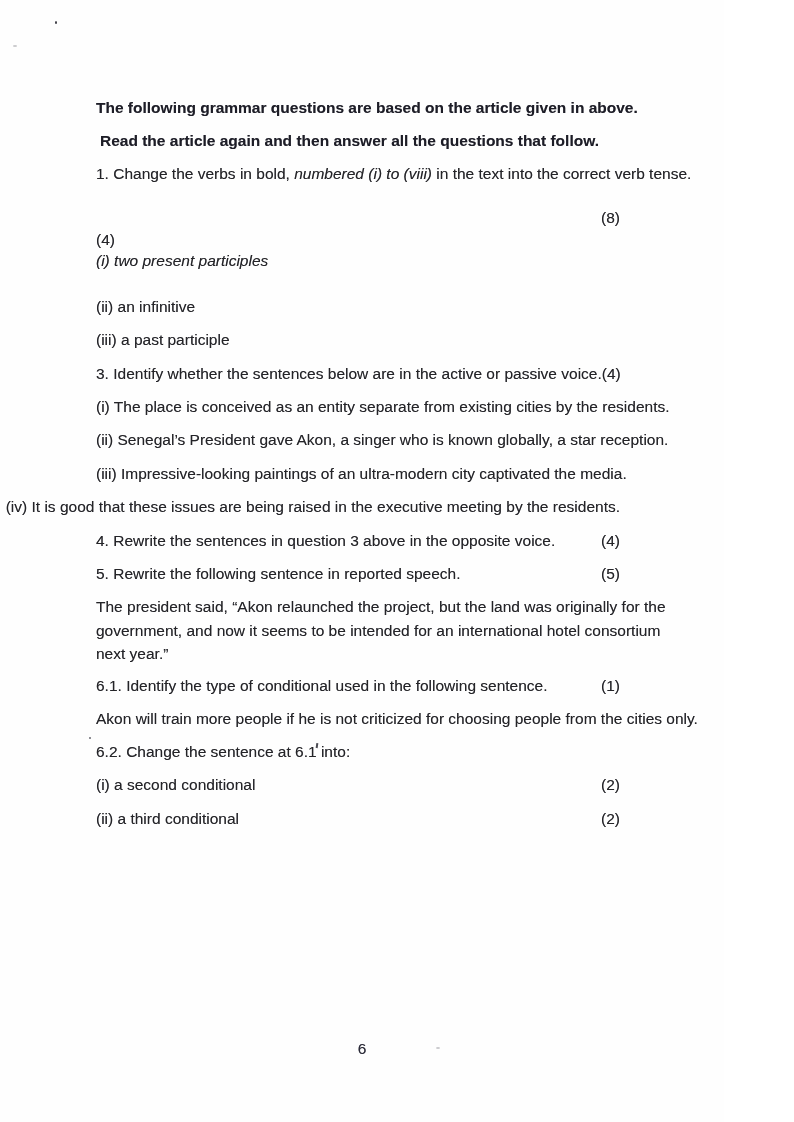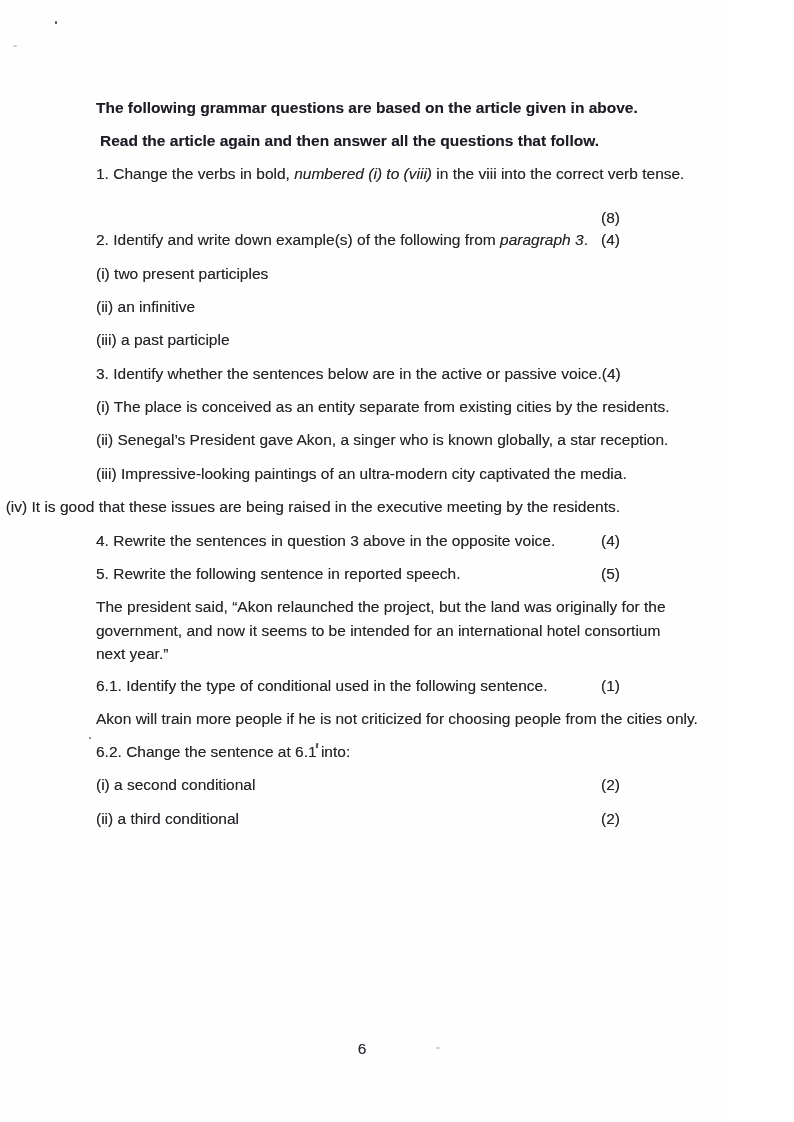--- a/index.html
+++ b/index.html
@@ -79,32 +79,31 @@
   <div class="speck faint" style="left:436px; top:1047px; width:4px; height:2px;"></div>
 
   <div class="row" style="top:97px;">
     <span class="text bold">The following grammar questions are based on the article given in above.</span>
   </div>
   <div class="row indent" style="top:130px;">
     <span class="text bold">Read the article again and then answer all the questions that follow.</span>
   </div>
 
   <div class="row" style="top:163px;">
-    <span class="text"><span>1. Change the verbs in bold, </span><span class="ital">numbered (i) to (viii)</span><span> in the viii into the correct verb tense.</span></span>
+    <span class="text"><span>1. Change the verbs in bold, </span><span class="ital">numbered (i) to (viii)</span><span> in the text into the correct verb tense.</span></span>
   </div>
   <div class="row" style="top:207px;">
     <span class="text"></span>
     <span class="mark">(8)</span>
   </div>
 
   <div class="row" style="top:229px;">
-    <span class="text"><span>2. Identify and write down example(s) of the following from </span><span class="ital">paragraph 3</span><span>.</span></span>
     <span class="mark">(4)</span>
   </div>
-  <div class="row" style="top:263px;">
+  <div class="row" style="top:250px;font-style:italic;">
     <span class="text">(i) two present participles</span>
   </div>
   <div class="row" style="top:329px;">
     <span class="text">(iii) a past participle</span>
   </div>
   <div class="row" style="top:296px;">
     <span class="text">(ii) an infinitive</span>
   </div>
 
   <div class="row" style="top:363px;">

